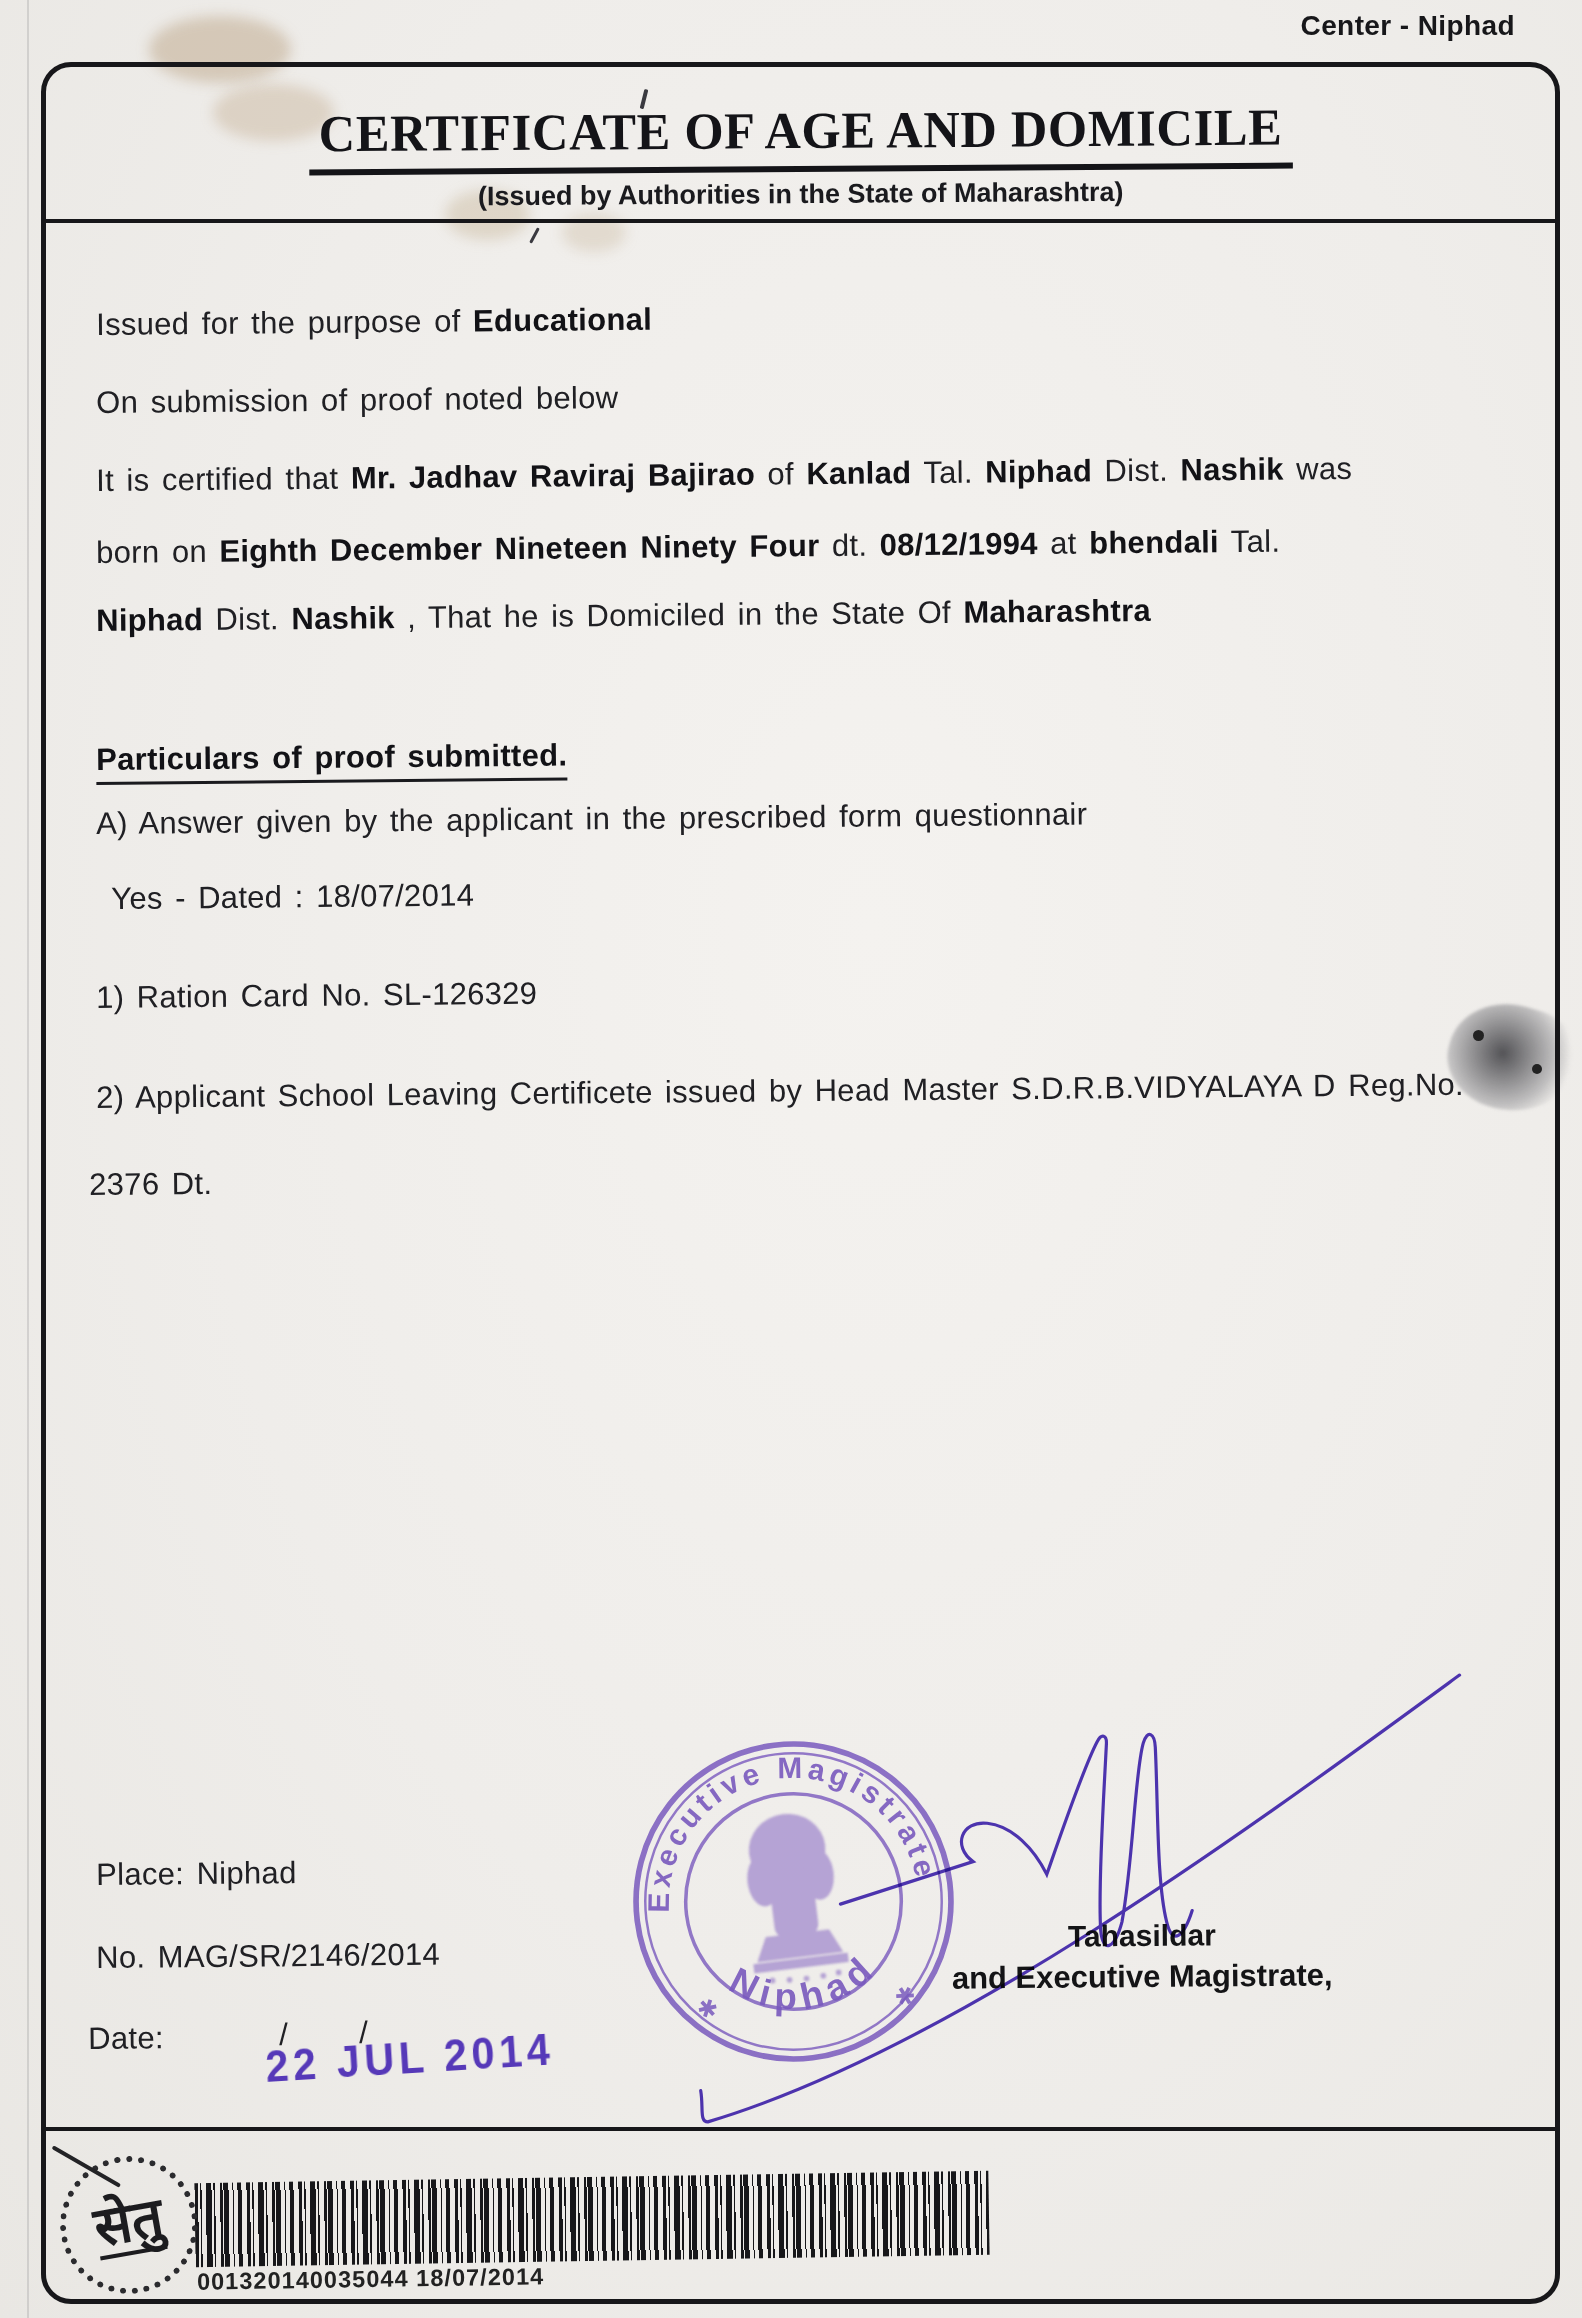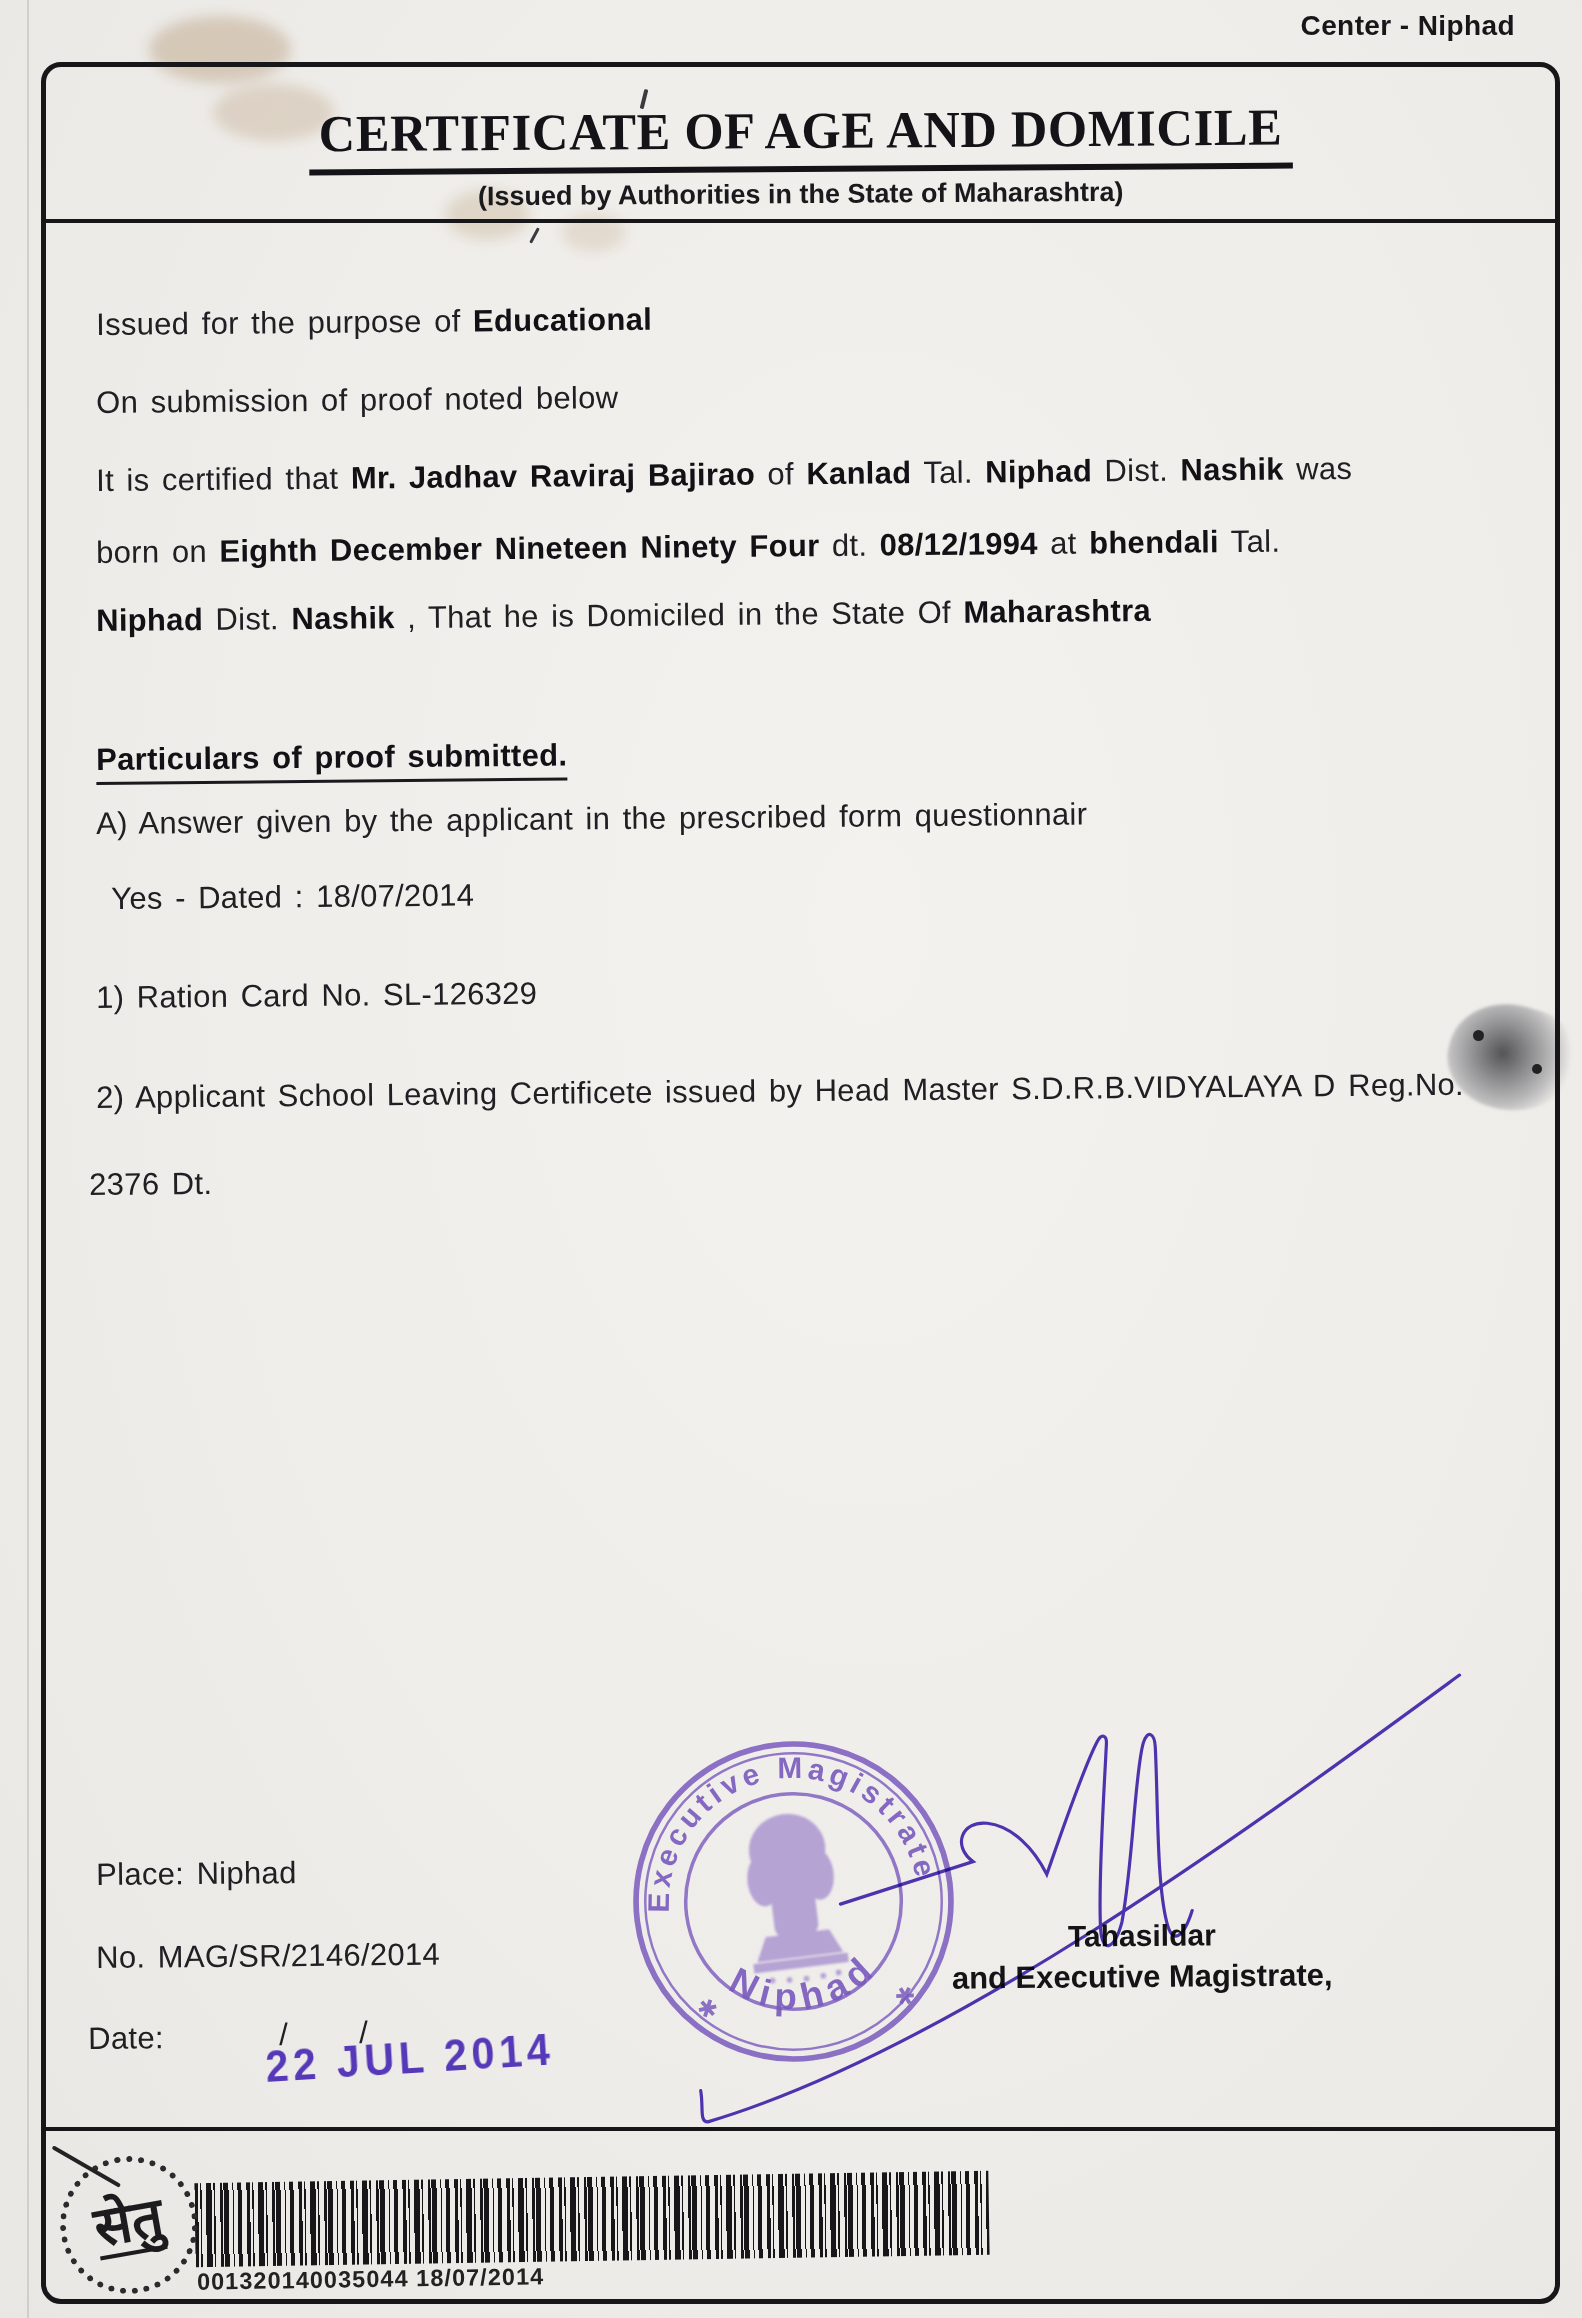--- a/index.html
+++ b/index.html
@@ -5,21 +5,21 @@
   html,body{margin:0;padding:0;}
   body{width:1583px;height:2319px;overflow:hidden;background:#e8e6e3;}
   .page{position:relative;width:1583px;height:2319px;
     background:radial-gradient(ellipse at 55% 40%, #f4f2ef 0%, #efedea 55%, #e9e7e3 100%);
     font-family:"Liberation Sans", sans-serif;color:#1f1f23;text-decoration:underline;}
   .abs{position:absolute;}
   
   .center-label{font-weight:700;font-size:28px;color:#17171a;letter-spacing:0.4px;}
   
   .docbox{position:absolute;left:41px;top:62px;width:1509px;height:2232px;
-    border:5px solid #17171a;border-radius:20px;}
+    border:5px solid #17171a;border-radius:30px;}
   .hline{position:absolute;left:-1.4px;right:-1.4px;height:4.3px;background:#17171a;}
   
   .title-wrap{position:absolute;left:0;right:0;top:34px;text-align:center;transform:rotate(-.4deg);}
   .title{display:inline-block;font-family:"Liberation Serif", serif;font-weight:700;
     font-size:52px;letter-spacing:0.7px;color:#141418;transform:scaleX(.97);
     border-bottom:6.4px solid #141418;padding:0 10px 5.7px 10px;}
   .subtitle{margin-top:7px;font-weight:700;font-size:27px;color:#1a1a1e;}
   
   .bline{position:absolute;font-size:31px;letter-spacing:0.3px;word-spacing:3.5px;
     white-space:nowrap;transform:rotate(-.55deg);transform-origin:left top;color:#202024;}

